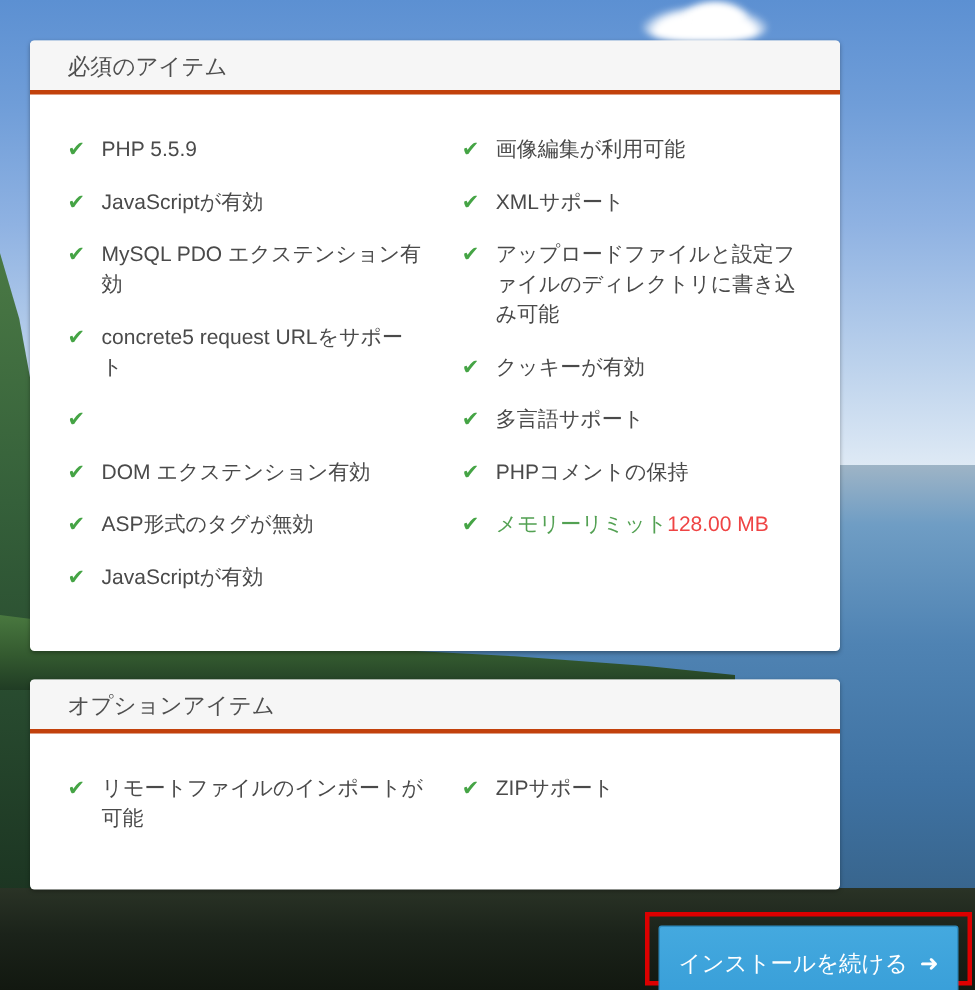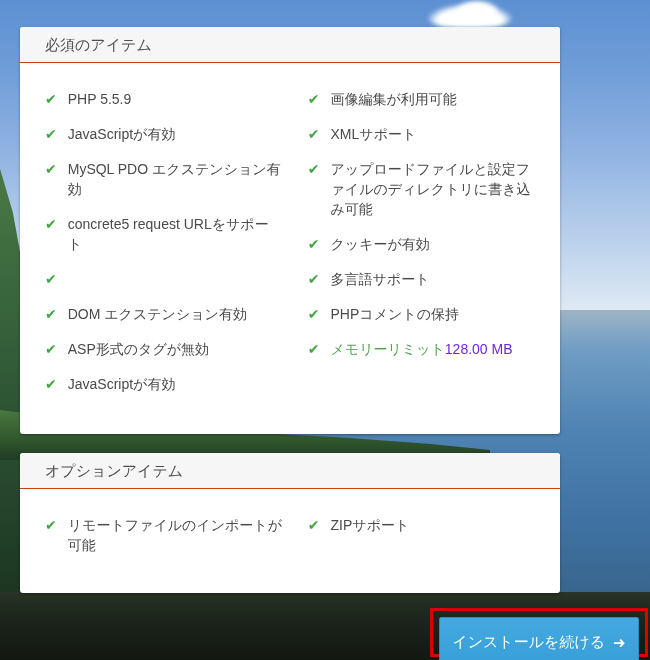--- a/index.html
+++ b/index.html
@@ -58,21 +58,21 @@
     border-radius: 3px;
     box-shadow: 0 1px 3px rgba(0,0,0,0.35);
     overflow: hidden;
   }
   .panel-required { top: 27px; height: 407px; }
   .panel-optional { top: 453px; height: 140px; }
 
   .panel-header {
     height: 36px;
     background: #f6f6f6;
-    border-bottom: 1px solid #c2410c;
+    border-bottom: 3px solid #c2410c;
     color: #4f4f4f;
     font-size: 15px;
     line-height: 35px;
     padding: 0 25px;
   }
   .panel-body {
     display: flex;
     padding: 26px 20px 0 25px;
   }
   .col { display: flex; flex-direction: column; }
@@ -89,21 +89,21 @@
   }
   .check {
     color: #45a445;
     font-size: 14px;
     line-height: 20px;
     margin-right: 11px;
     flex: 0 0 auto;
   }
   .item-text { max-width: 215px; }
   .item-memory .mem-label { color: #53a153; margin-right: 0; }
-  .item-memory .mem-value { color: #6d28d9; }
+  .item-memory .mem-value { color: #ef4444; }
 
   
   .highlight-box {
     position: absolute;
     left: 430px; top: 608px;
     width: 218px; height: 49px;
     border: 3px solid #dd0000;
   }
   .continue-btn {
     position: absolute;

